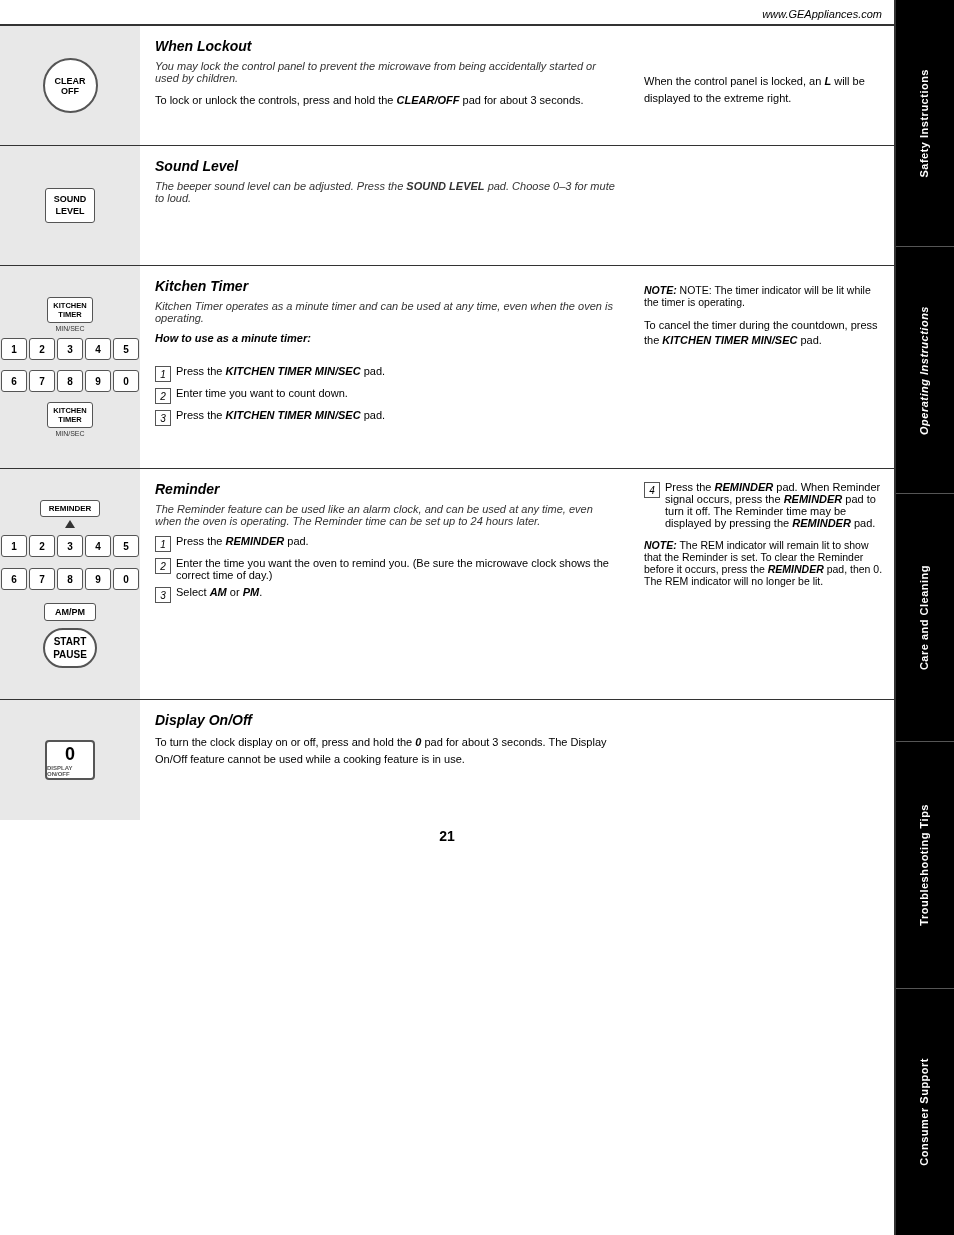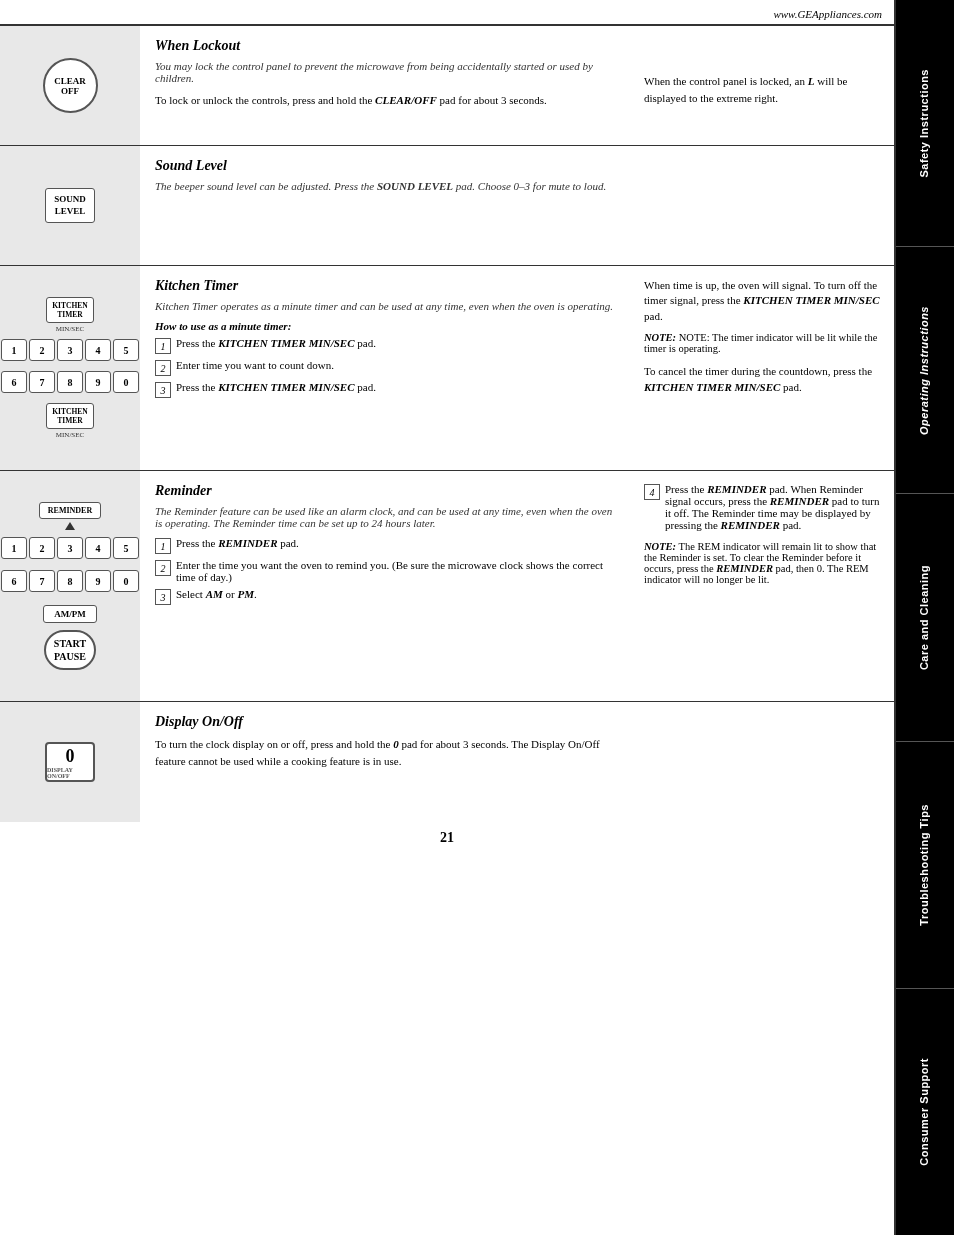--- a/index.html
+++ b/index.html
@@ -16,21 +16,20 @@
     .page-wrapper {
       display: flex;
       width: 954px;
       min-height: 1235px;
     }
 
     .main-content {
       flex: 1;
       padding: 0;
       border-right: 2px solid #333;
-      font-family: Liberation Serif, serif;
     }
 
     .website-header {
       text-align: right;
       padding: 8px 12px 4px;
       font-size: 11px;
       font-style: italic;
       color: #000;
       border-bottom: 2px solid #333;
     }
@@ -125,21 +124,21 @@
     .bold-italic { font-weight: bold; font-style: italic; }
 
     .note-text {
       font-size: 10.5px;
       margin-top: 6px;
     }
 
     .how-to-label {
       font-weight: bold;
       font-size: 11px;
-      margin-bottom: 5px;
+      margin-bottom: 21px;
       font-style: italic;
     }
 
     
     .sidebar {
       width: 58px;
       min-width: 58px;
       background: #000;
       display: flex;
       flex-direction: column;
@@ -404,23 +403,20 @@
           <div class="step-text">Enter time you want to count down.</div>
         </div>
         <div class="step-block">
           <div class="step-num">3</div>
           <div class="step-text">
             Press the <span class="bold-italic">KITCHEN TIMER MIN/SEC</span> pad.
           </div>
         </div>
       </div>
       <div class="section-right">
-        <div class="right-note">
-          <span>When time is up, the oven will signal. To turn off the timer signal, press the </span><span class="bold-italic">KITCHEN TIMER MIN/SEC</span><span> pad.</span>
-        </div>
         <div class="note-text">
           <span class="bold-italic">NOTE:</span> <span>NOTE: The timer indicator will be lit while the timer is operating.</span>
         </div>
         <div class="right-note" style="margin-top:10px;">
           <span>To cancel the timer during the countdown, press the </span><span class="bold-italic">KITCHEN TIMER MIN/SEC</span><span> pad.</span>
         </div>
       </div>
     </div>
 
     <div class="section" style="min-height:220px;">

